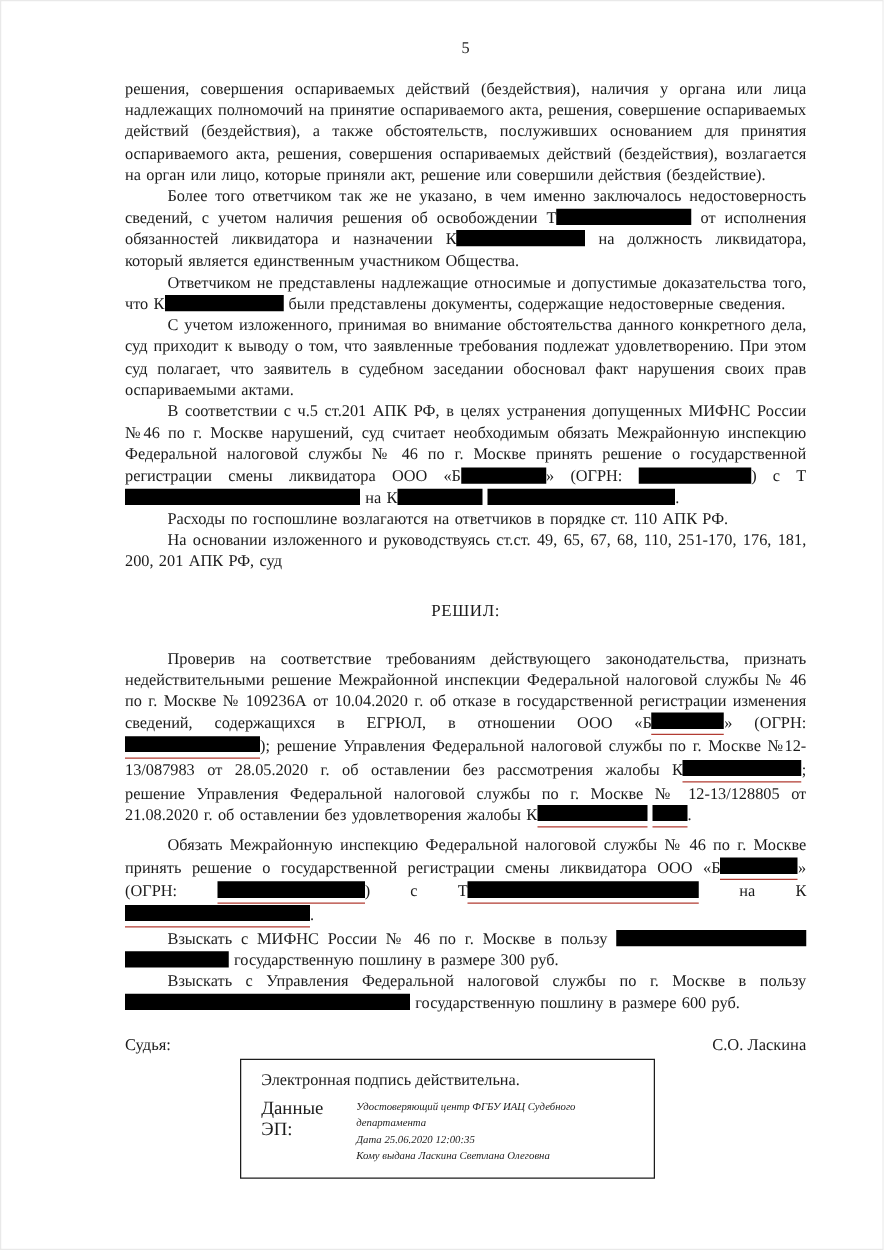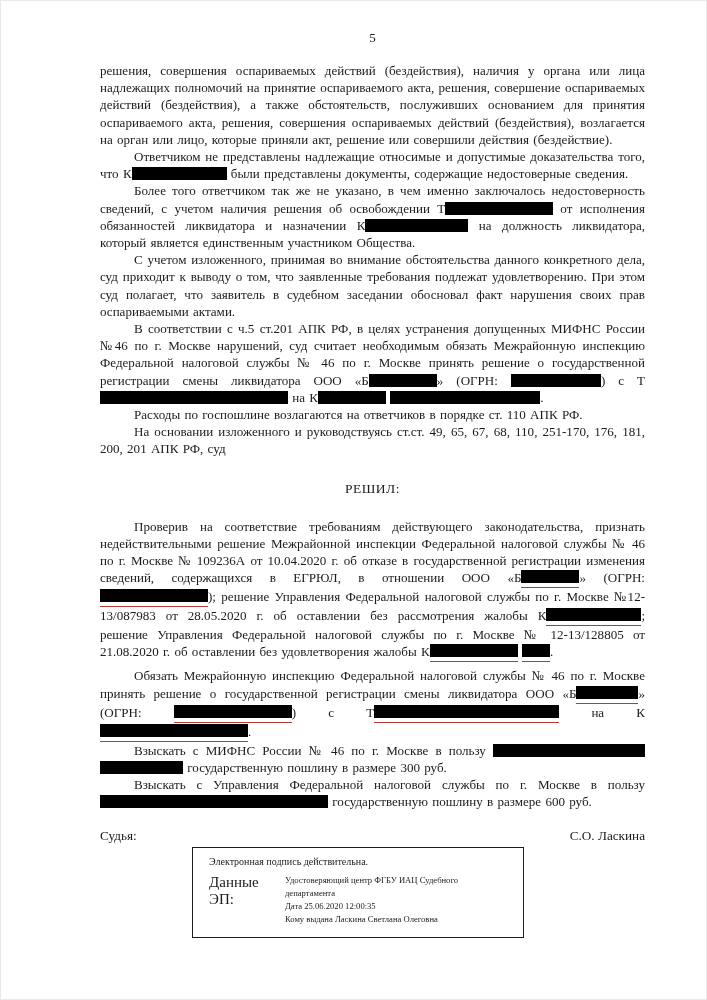--- a/index.html
+++ b/index.html
@@ -65,47 +65,48 @@
   }
   .stamp{
     box-sizing:border-box;
     margin:3px 0 0 92px;
     width:332px;
     border:1.6px solid #1c1c1c;
     padding:8px 10px 10px 16px;
     background:#fff;
   }
   .stamp-line1{
-    font-size:10px;
+    font-size:13px;
     margin:0 0 7px 0;
   }
   .stamp-row{display:flex;}
   .stamp-label{
     font-size:15px;
     width:76px;
     flex:0 0 76px;
   }
   .stamp-details{
     font-size:8.6px;
     line-height:1.55;
     width:205px;
+    font-style:italic;
   }
   .stamp-detail{margin:0;}
 </style>
 </head>
 <body>
 
 <div class="page">
 
   <p class="pagenum">5</p>
 
   <div id="paras-before">
       <p class="doc noindent">решения, совершения оспариваемых действий (бездействия), наличия у органа или лица надлежащих полномочий на принятие оспариваемого акта, решения, совершение оспариваемых действий (бездействия), а также обстоятельств, послуживших основанием для принятия оспариваемого акта, решения, совершения оспариваемых действий (бездействия), возлагается на орган или лицо, которые приняли акт, решение или совершили действия (бездействие).</p>
+      <p class="doc">Более того ответчиком так же не указано, в чем именно заключалось недостоверность сведений, с учетом наличия решения об освобождении Т<span class="redaction" style="width: 108px;"></span> от исполнения обязанностей ликвидатора и назначении К<span class="redaction" style="width: 103px;"></span> на должность ликвидатора, который является единственным участником Общества.</p>
       <p class="doc">Ответчиком не представлены надлежащие относимые и допустимые доказательства того, что К<span class="redaction" style="width: 95px;"></span> были представлены документы, содержащие недостоверные сведения.</p>
-      <p class="doc">Более того ответчиком так же не указано, в чем именно заключалось недостоверность сведений, с учетом наличия решения об освобождении Т<span class="redaction" style="width: 108px;"></span> от исполнения обязанностей ликвидатора и назначении К<span class="redaction" style="width: 103px;"></span> на должность ликвидатора, который является единственным участником Общества.</p>
       <p class="doc">С учетом изложенного, принимая во внимание обстоятельства данного конкретного дела, суд приходит к выводу о том, что заявленные требования подлежат удовлетворению. При этом суд полагает, что заявитель в судебном заседании обосновал факт нарушения своих прав оспариваемыми актами.</p>
       <p class="doc">В соответствии с ч.5 ст.201 АПК РФ, в целях устранения допущенных МИФНС России №46 по г. Москве нарушений, суд считает необходимым обязать Межрайонную инспекцию Федеральной налоговой службы № 46 по г. Москве принять решение о государственной регистрации смены ликвидатора ООО «Б<span class="redaction" style="width: 68px;"></span>» (ОГРН: <span class="redaction" style="width: 90px;"></span>) с Т<span class="redaction" style="width: 188px;"></span> на К<span class="redaction" style="width: 68px;"></span> <span class="redaction" style="width: 150px;"></span>.</p>
       <p class="doc">Расходы по госпошлине возлагаются на ответчиков в порядке ст. 110 АПК РФ.</p>
       <p class="doc">На основании изложенного и руководствуясь ст.ст. 49, 65, 67, 68, 110, 251-170, 176, 181, 200, 201 АПК РФ, суд</p>
     </div>
 
   <p class="heading">РЕШИЛ:</p>
 
   <div id="paras-after">
       <p class="doc underlined">Проверив на соответствие требованиям действующего законодательства, признать недействительными решение Межрайонной инспекции Федеральной налоговой службы № 46 по г. Москве № 109236А от 10.04.2020 г. об отказе в государственной регистрации изменения сведений, содержащихся в ЕГРЮЛ, в отношении ООО «Б<span class="redaction" style="width: 58px;"></span>» (ОГРН: <span class="redaction" style="width: 108px;"></span>); решение Управления Федеральной налоговой службы по г. Москве №12-13/087983 от 28.05.2020 г. об оставлении без рассмотрения жалобы К<span class="redaction" style="width: 95px;"></span>; решение Управления Федеральной налоговой службы по г. Москве № 12-13/128805 от 21.08.2020 г. об оставлении без удовлетворения жалобы К<span class="redaction" style="width: 88px;"></span> <span class="redaction" style="width: 28px;"></span>.</p>

